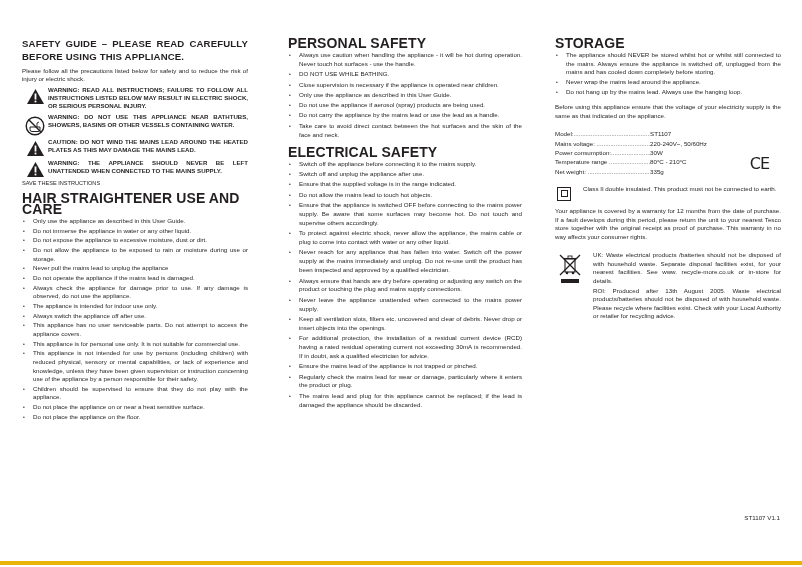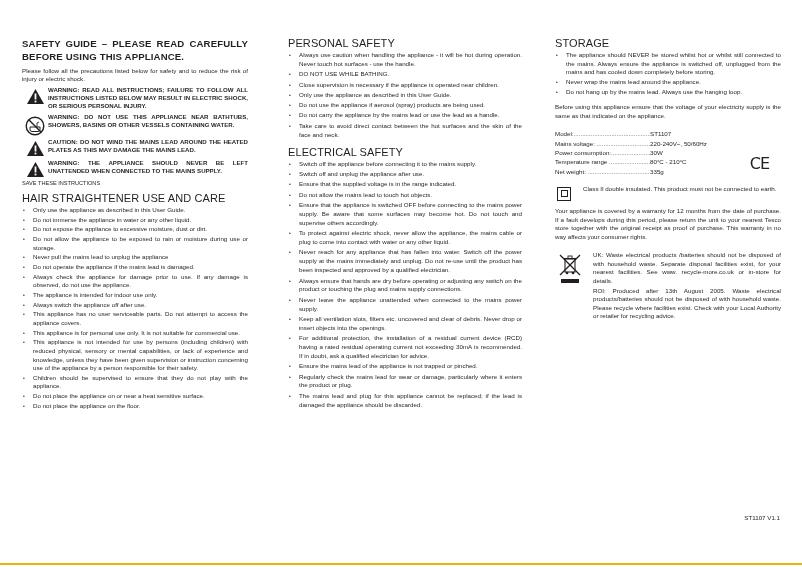--- a/index.html
+++ b/index.html
@@ -1,25 +1,25 @@
 <!DOCTYPE html>
 <html><head>
 <meta charset="utf-8">
 <style>
   * { box-sizing: border-box; margin: 0; padding: 0; }
   html, body { width: 802px; height: 567px; background: #ffffff; overflow: hidden; }
   body { font-family: "Liberation Sans", "DejaVu Sans", sans-serif; color: #231f20; position: relative; }
-  .page { position: absolute; left: 0; top: 0; width: 802px; height: 565px; background: #fff; border-bottom: 2px solid #eab308; }
+  .page { position: absolute; left: 0; top: 0; width: 802px; height: 565px; background: #fff; border-bottom: 4px solid #eab308; }
   .col { position: absolute; top: 38px; }
   .col1 { left: 22px; width: 226px; }
   .col2 { left: 288px; width: 234px; }
   .col3 { left: 555px; width: 226px; }
 
   h1.title { font-size: 9.6px; font-weight: bold; line-height: 12.5px; letter-spacing: 0.15px; text-align: justify; margin-bottom: 4px; }
-  h2 { font-size: 11px; font-weight: normal; line-height: 11px; margin-bottom: 2px; letter-spacing: 0.1px; }
+  h2 { font-size: 14px; font-weight: bold; line-height: 11px; margin-bottom: 2px; letter-spacing: 0.1px; }
   .intro { font-size: 6.2px; line-height: 8px; text-align: justify; margin-bottom: 3px; }
   .warn { display: flex; align-items: flex-start; margin-bottom: 2.5px; }
   .warn .ico { width: 26px; flex: 0 0 26px; display: flex; justify-content: center; padding-top: 3px; }
   .warn .txt { font-size: 6.1px; font-weight: bold; line-height: 8px; text-align: justify; flex: 1; }
   .save { font-size: 5.6px; line-height: 8px; margin-top: 2px; margin-bottom: 6px; }
 
   ul.bullets { list-style: none; }
   ul.bullets li { position: relative; padding-left: 11px; font-size: 6.2px; line-height: 8.6px; text-align: justify; margin-bottom: 1.1px; }
   ul.bullets li::before { content: "•"; position: absolute; left: 1px; top: 0; font-size: 5px; }
   .col2 ul.bullets li { line-height: 8.9px; margin-bottom: 1.4px; }

